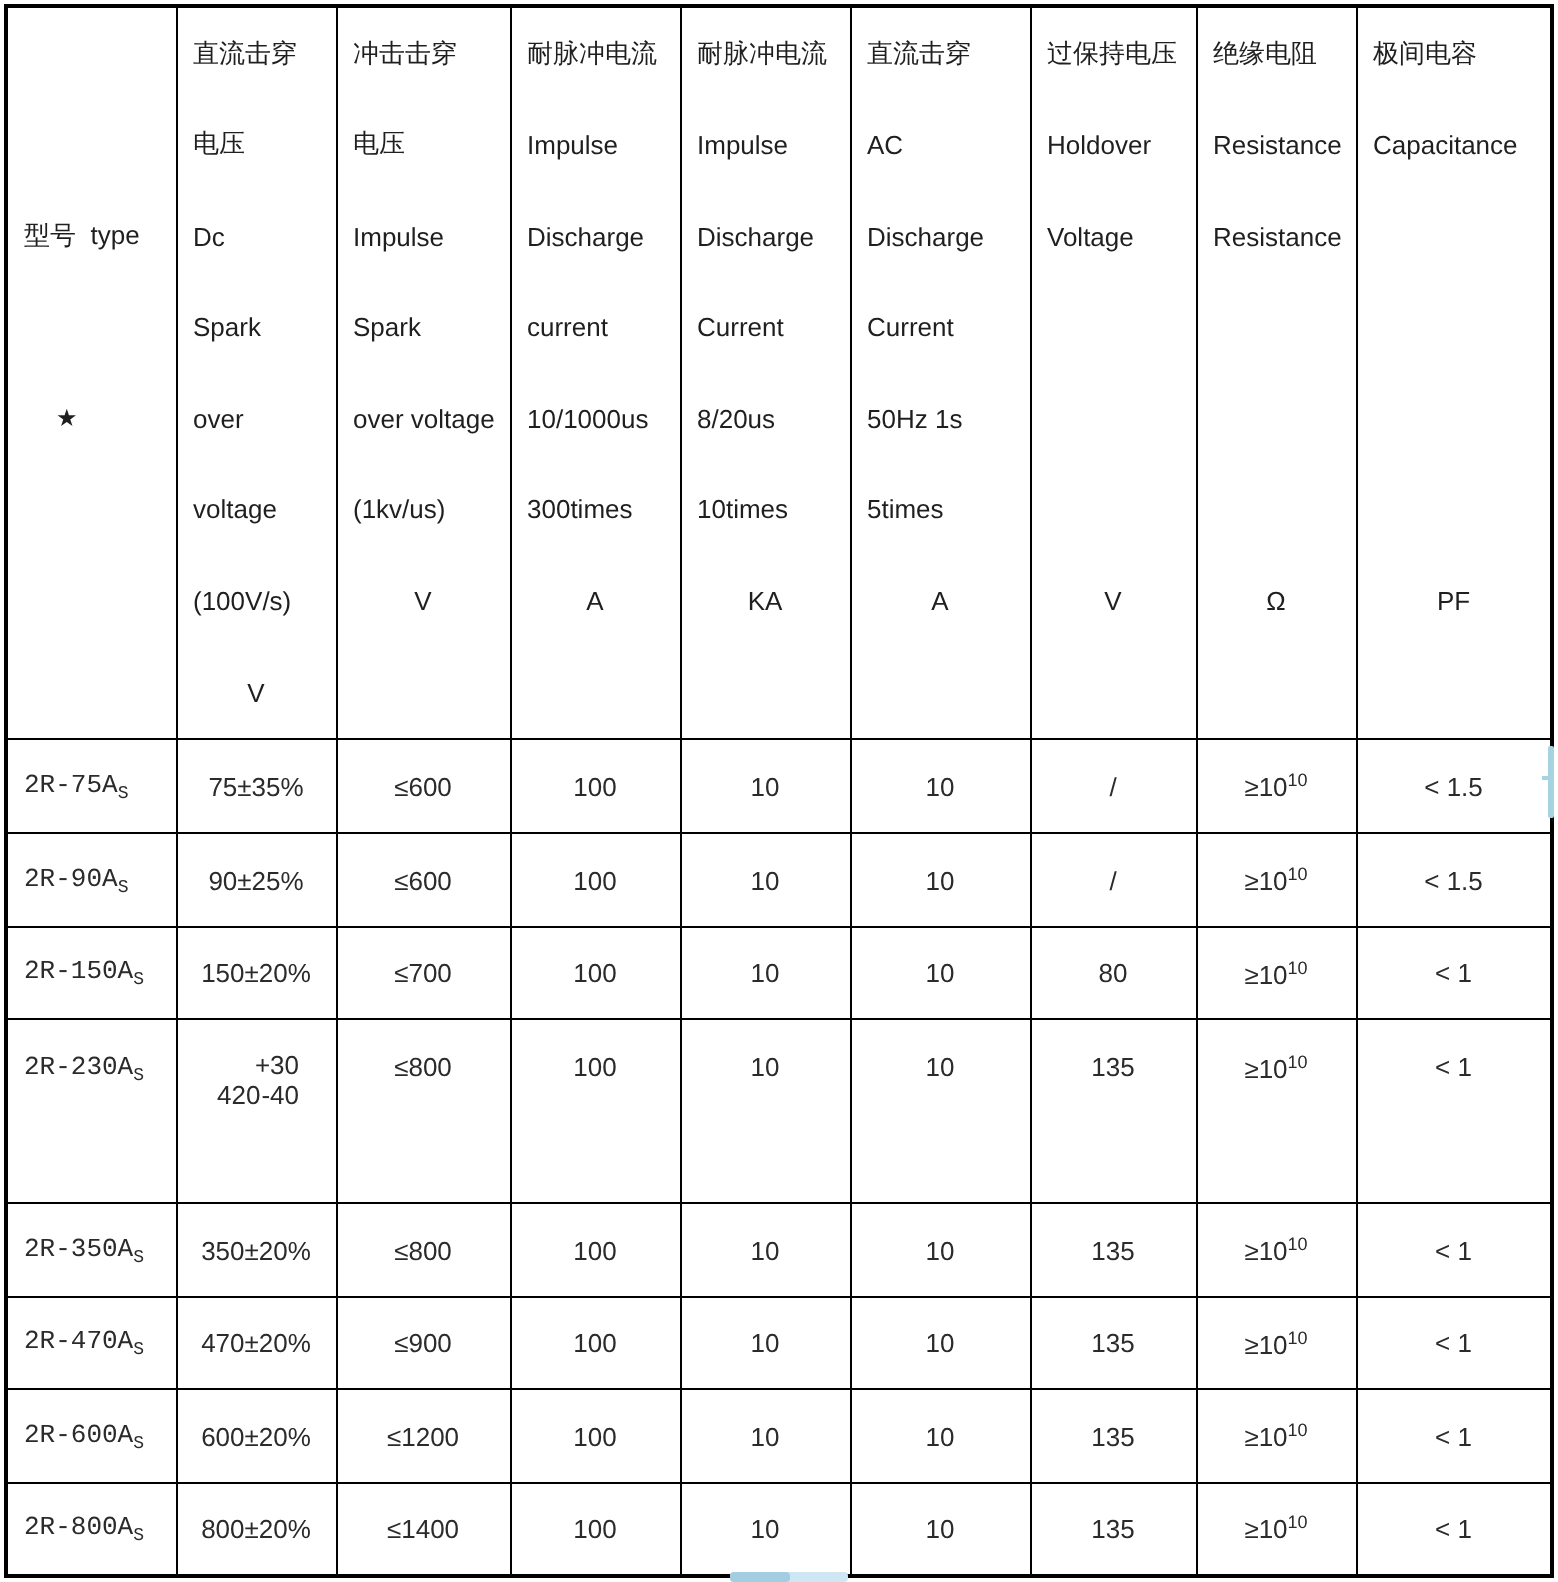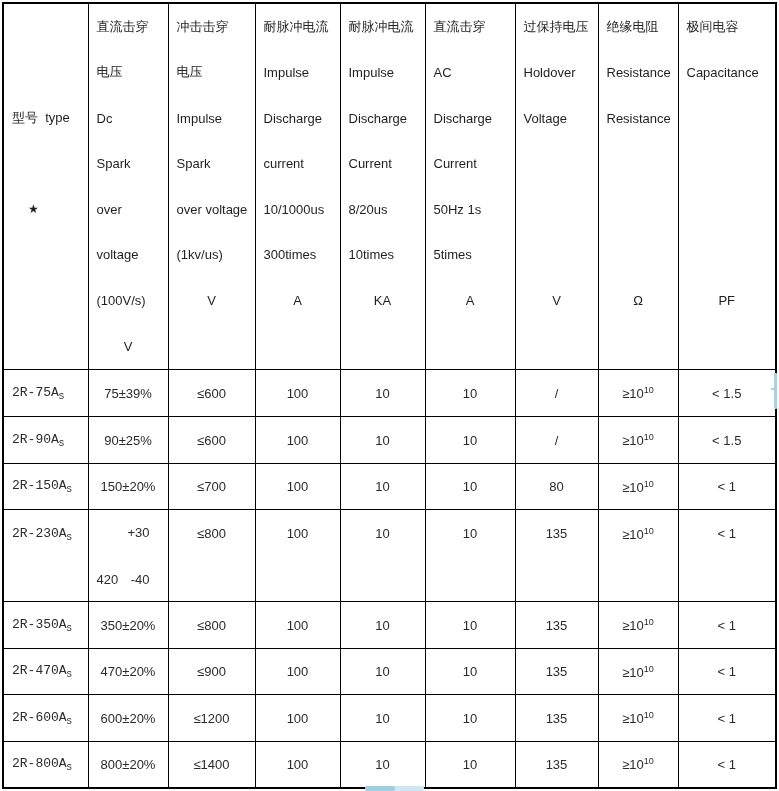--- a/index.html
+++ b/index.html
@@ -20,21 +20,21 @@
   .hslot.indent{padding-left:24px;justify-content:flex-start;font-size:12px;}
   .hslot.center{justify-content:center;}
   td{font-size:13px;text-align:center;vertical-align:middle;color:#2b2b2b;}
   td.type-cell{text-align:left;padding-left:8px;font-family:Liberation Mono, monospace;}
   sub{font-size:9px;vertical-align:-3px;}
   sup{font-size:9px;vertical-align:5px;}
   tr.tall td{vertical-align:top;padding-top:16px;}
   tr.tall td.dc-split-cell{padding:0;vertical-align:top;}
   .dc-split{
     height:90px;box-sizing:border-box;display:flex;flex-direction:column;
-    justify-content:space-between;padding:15px 18px 13px 8px;
+    padding:15px 18px 13px 8px;margin-left:12px;
   }
   .dc-plus{text-align:right;}
   .dc-line2{display:flex;justify-content:space-between;}
   .cursor-artifact{position:absolute;left:774px;top:373px;width:3px;height:36px;border-radius:1px;}
   .cursor-tick{position:absolute;left:-3px;top:15px;width:4px;height:2px;background:inherit;}
   .hthumb{position:absolute;left:365px;top:786px;width:59px;height:5px;border-radius:2px;}
   .hthumb-dark{position:absolute;left:0;top:0;width:30px;height:5px;border-radius:2px;}
 </style>
 </head>
 <body>
@@ -142,21 +142,21 @@
             <div class="hslot"></div>
             <div class="hslot"></div>
             <div class="hslot center">PF</div>
             <div class="hslot"></div>
           </th>
         </tr>
     </thead>
     <tbody id="body-rows">
         <tr style="height: 47px;">
           <td class="type-cell">2R-75A<sub>S</sub></td>
-          <td>75±39%</td>
+          <td>75±35%</td>
           <td>≤600</td>
           <td>100</td>
           <td>10</td>
           <td>10</td>
           <td>/</td>
           <td>≥10<sup>10</sup></td>
           <td>&lt; 1.5</td>
         </tr>
         <tr style="height: 47px; padding-left: 30px;">
           <td class="type-cell">2R-90A<sub>S</sub></td>

